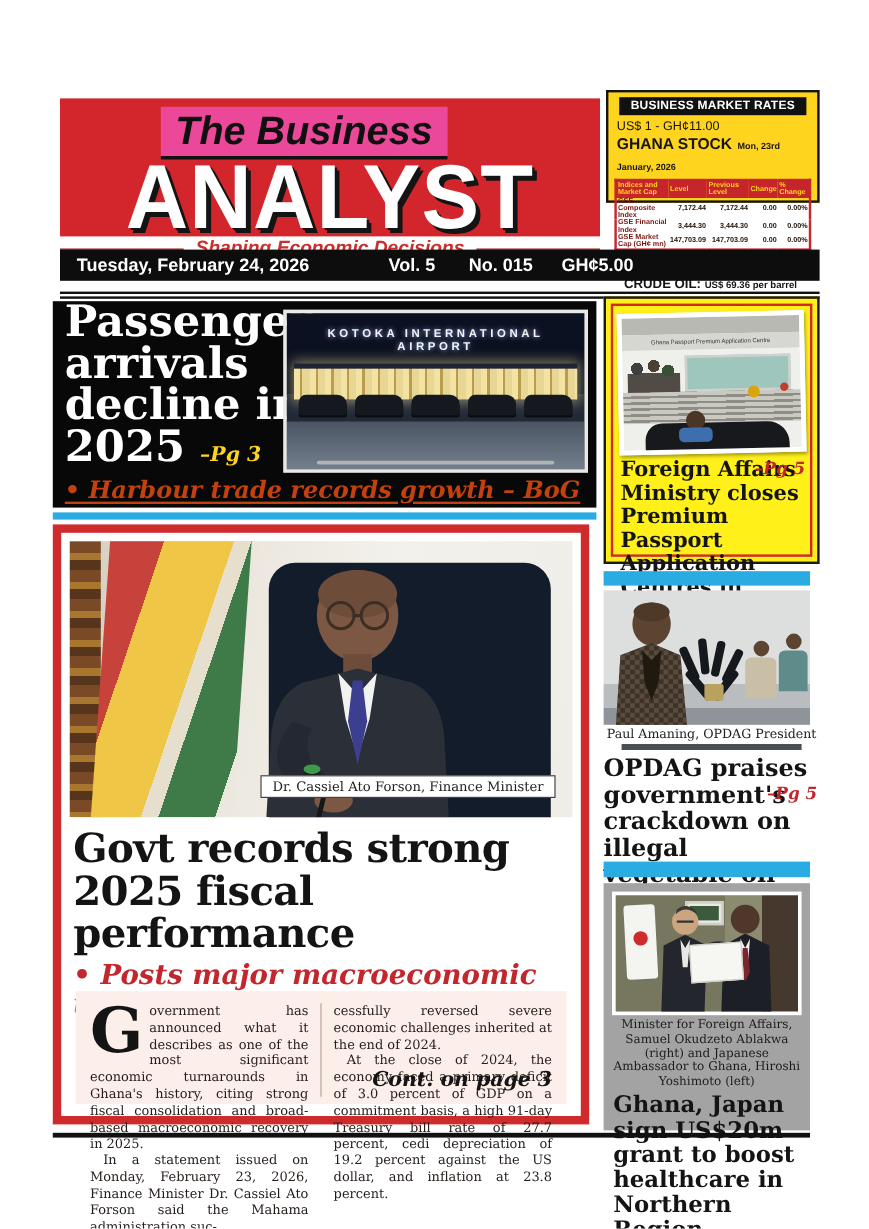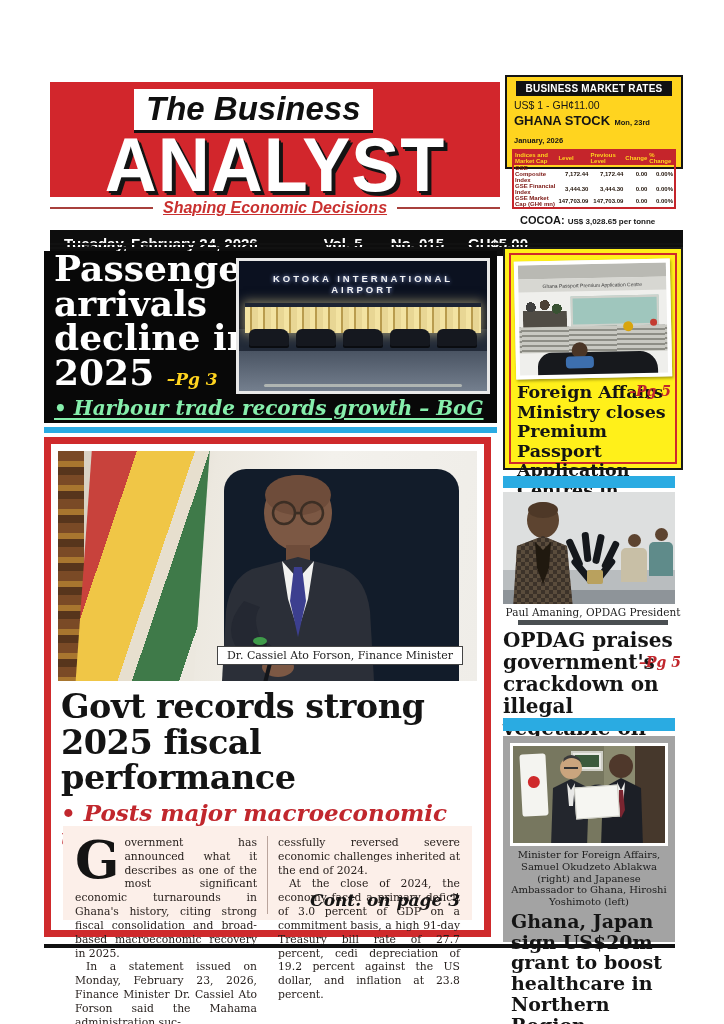--- a/index.html
+++ b/index.html
@@ -1,21 +1,21 @@
 <!DOCTYPE html>
 <html><head>
 <meta charset="utf-8">
 <style>
   html,body { margin:0; padding:0; background:#ffffff; }
   .page { position:relative; width:724px; height:1024px; background:#fff; overflow:hidden;
           font-family:"Liberation Sans", sans-serif; }
 
   
   .masthead { position:absolute; left:50px; top:82px; width:450px; height:115px; background:#d2262c; }
-  .mh-line1 { display:inline-block; margin:7px 0 0 84px; background:#ffffff; color:#101010; padding:1px 12px 2px;
+  .mh-line1 { display:inline-block; margin:7px 0 0 84px; background:#ec4899; color:#101010; padding:1px 12px 2px;
               font-family:"Liberation Sans", sans-serif; font-weight:bold; font-style:italic; font-size:33px;
               border-bottom:3px solid #111; }
   .mh-line2 { margin-top:-4px; text-align:center; color:#fff; font-weight:bold; font-size:72px; letter-spacing:1px;
               line-height:0.95; transform:scaleY(1.05); transform-origin:top;
               text-shadow:4px 4px 0 #141414, 2px 2px 0 #141414; }
   .tagline-row { position:absolute; left:50px; top:199px; width:450px; display:flex; align-items:center; gap:10px; }
   .tagline-row .tl { flex:1; height:2px; background:#a8403c; }
   .tagline { color:#c9302f; font-weight:bold; font-style:italic; font-size:16px; white-space:nowrap;text-decoration:underline; }
 
   
@@ -30,36 +30,36 @@
   .mr-table { width:100%; border-collapse:collapse; border:2px solid #c5252b; margin:2px 0 2px; }
   .mr-table th { background:#c5252b; color:#ffd41f; font-size:6px; padding:1px 1px; text-align:left; }
   .mr-table td { color:#201208; font-size:6px; font-weight:bold; padding:0 1px; text-align:right; }
   .mr-table td.rowlabel { text-align:left; color:#7a1511; }
   .mr-commodities { margin:2px 0 0 8px; }
   .commodity-row { line-height:1.05; }
   .commodity-label { font-weight:bold; font-size:11px; color:#151515; }
   .commodity-value { font-weight:bold; font-size:8px; color:#151515; }
 
   
-  .date-bar { position:absolute; left:50px; top:230px; width:633px; height:26px; background:#0d0d0d; color:#fff;
+  .date-bar { position:absolute; left:50px; top:208px; width:633px; height:26px; background:#0d0d0d; color:#fff;
               display:flex; align-items:center; font-weight:bold; font-size:15px; }
   .date-bar .d1 { margin-left:14px; }
   .date-bar .d2 { margin-left:66px; }
   .date-bar .d3 { margin-left:28px; }
   .date-bar .d4 { margin-left:24px; }
   .double-rule { position:absolute; left:50px; top:243px; width:633px; height:6px;
                  border-top:2px solid #111; border-bottom:2px solid #111; box-sizing:border-box; }
 
   
   .lead-box { position:absolute; left:44px; top:251px; width:453px; height:172px; background:#080808; }
   .lead-headline { position:absolute; left:10px; top:0px; width:225px; margin:0;
                    font-family:"DejaVu Serif", serif; font-weight:bold; color:#fff;
                    font-size:36px; line-height:0.96; }
   .lead-pgref { color:#ffd41f; font-style:italic; font-size:17px; font-family:"DejaVu Serif", serif; }
-  .kicker { position:absolute; left:10px; bottom:3px; color:#86efac; font-family:"DejaVu Serif", serif;
+  .kicker { position:absolute; left:10px; bottom:3px; color:#c2410c; font-family:"DejaVu Serif", serif;
             font-weight:bold; font-style:italic; font-size:20px; text-decoration:underline;
             text-decoration-thickness:2px; text-underline-offset:3px; }
 
   
   .airport-photo { position:absolute; right:7px; top:7px; width:248px; height:130px; border:3px solid #e8e8e8;
                    background:linear-gradient(#0b1120 0 52%, #222a38 52% 70%, #3c4654 70%); overflow:hidden; }
   .ap-sign { margin-top:12px; text-align:center; color:#f3f3f3; font-size:9.5px; font-weight:bold; letter-spacing:3px;
              text-shadow:0 0 4px #9fb6ff; }
   .ap-windows { margin:8px 6px 0; height:26px;
                 background:repeating-linear-gradient(90deg,#f3e3a2 0 5px,#b99c4e 5px 7px,#e8d694 7px 13px);

